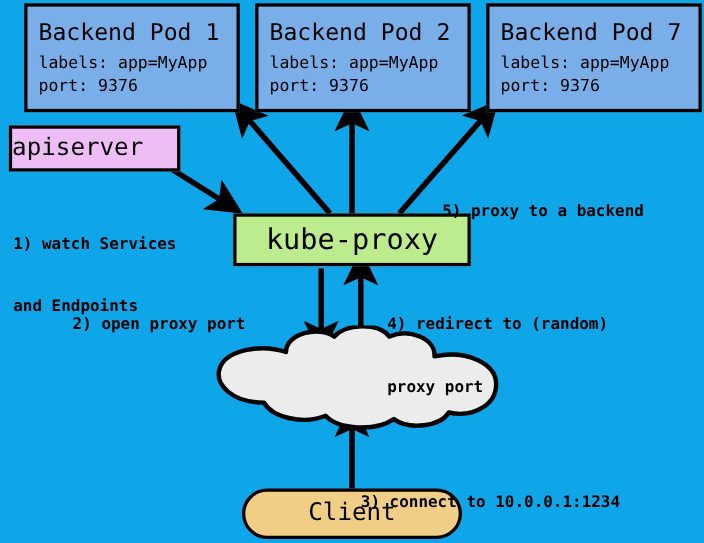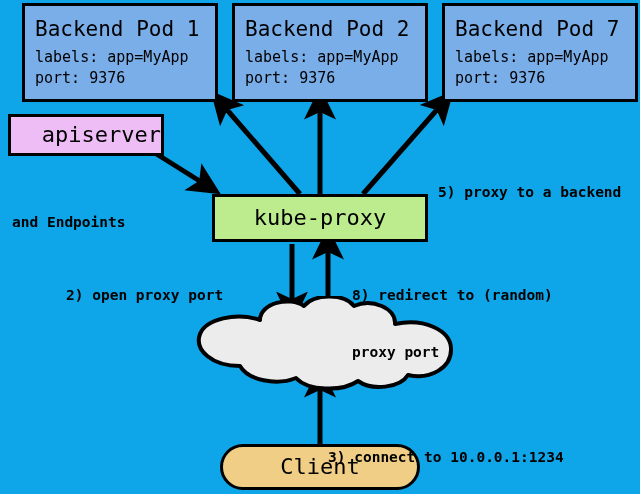--- a/index.html
+++ b/index.html
@@ -41,36 +41,36 @@
     font-size: 15px;
     line-height: 21px;
     color: #000;
     white-space: nowrap;
   }
   .pod-meta { margin-top: 4px; }
 
   
   .apiserver {
     background: #efbdf5;
-    align-items: flex-end;
+    align-items: flex-start;
   }
   .apiserver-label {
     font-size: 22px;
     line-height: 26px;
     color: #000;
     white-space: nowrap;
   }
 
   
   .kubeproxy {
     background: #bdec8e;
     align-items: center;
   }
   .kubeproxy-label {
-    font-size: 22px;
+    font-size: 26px;
     line-height: 26px;
     color: #000;
     white-space: nowrap;
     text-align: center;
   }
 
   
   .client {
     background: #f0ce85;
     align-items: center;
@@ -205,33 +205,34 @@
                C 26 70, 8 54, 14 38
                C 20 23, 50 16, 74 24 Z" fill="#ececec" stroke="#000000" stroke-width="4" stroke-linejoin="round"></path>
     </svg>
   </div>
 
   <div class="node client" style="left:220px; top:444px; width:200px; height:46px;border-radius:23px;">
     <div class="client-label">Client</div>
   </div>
 
   <div class="step" style="left:12px; top:175px;">
+    <div>1) watch Services</div>
     <div>and Endpoints</div>
   </div>
 
   <div class="step" style="left:66px; top:248px;text-align:right;">
     <div>2) open proxy port</div>
   </div>
 
   <div class="step" style="left:328px; top:410px;">
     <div>3) connect to 10.0.0.1:1234</div>
   </div>
 
   <div class="step" style="left:352px; top:248px;">
-    <div>8) redirect to (random)</div>
+    <div>4) redirect to (random)</div>
     <div>proxy port</div>
   </div>
 
-  <div class="step" style="left:402px; top:145px;margin-left:36px;">
+  <div class="step" style="left:402px; top:145px;">
     <div>5) proxy to a backend</div>
   </div>
 
 </div>
 
 </body></html>

